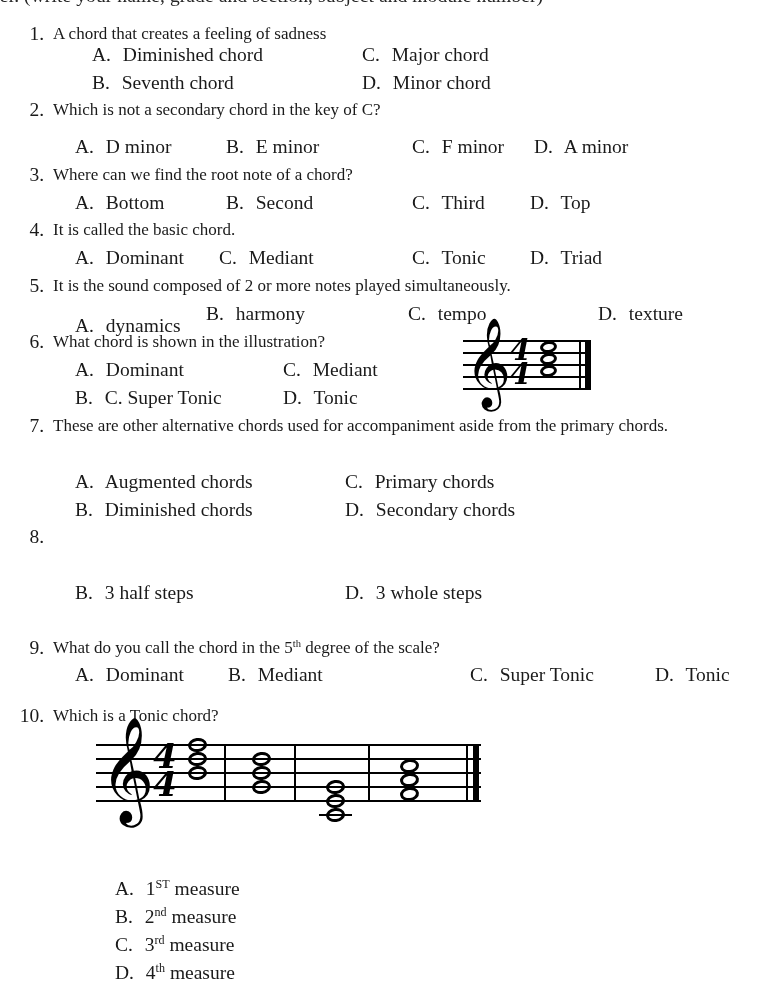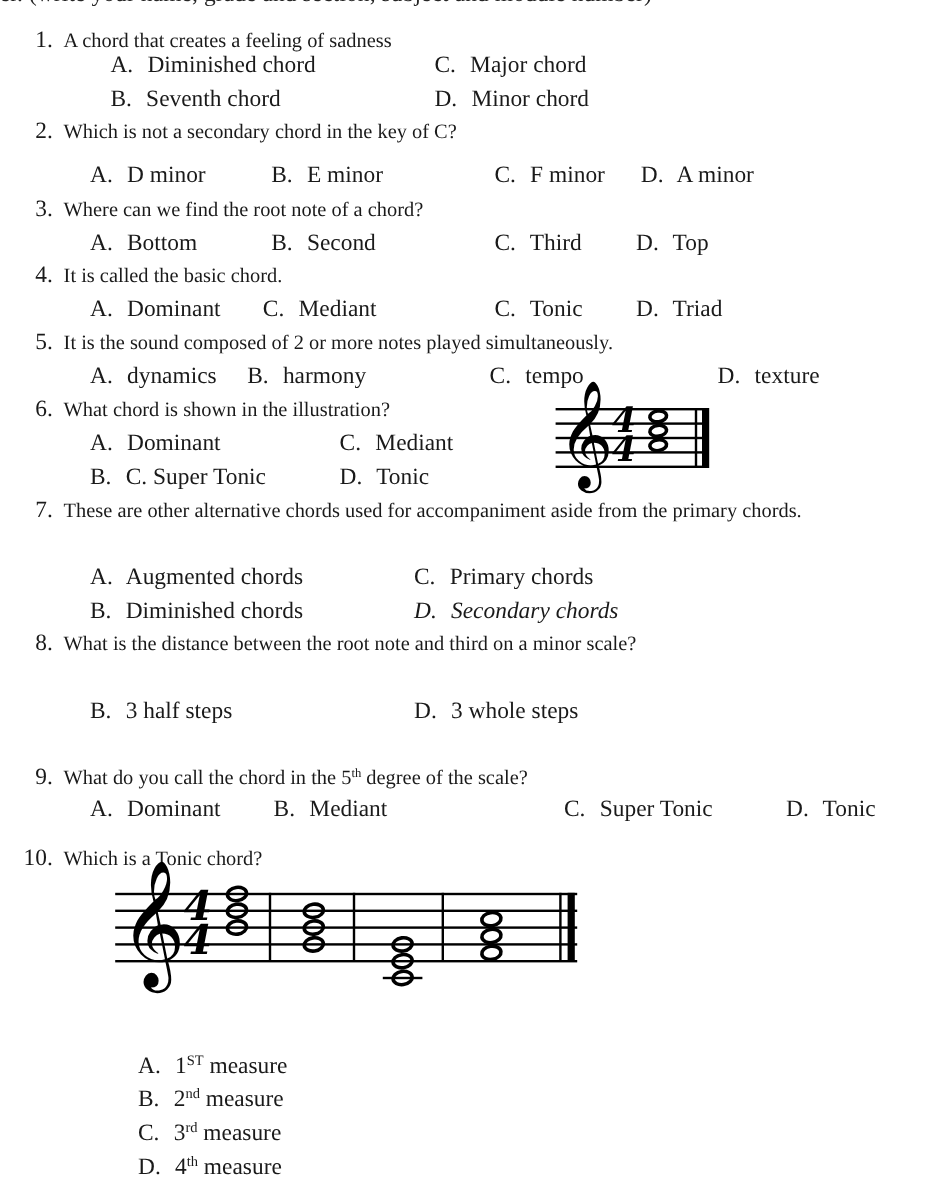--- a/index.html
+++ b/index.html
@@ -255,21 +255,21 @@
       <span class="lbl" style="margin-right: 7px;">D.</span>
       <span>Triad</span>
     </span>
   </div>
 
   <div class="qrow" style="position:absolute; left:0; top:272px; width:784px;">
     <span class="qnum">5.</span>
     <span class="qtext">It is the sound composed of 2 or more notes played simultaneously.</span>
   </div>
   <div class="optrow" style="position:absolute; left:0; top:300px; width:784px;">
-    <span class="opt" style="left:75px;">
+    <span class="opt" style="left:75px;margin-top:12px;">
       <span class="lbl" style="margin-right: 7px;">A.</span>
       <span>dynamics</span>
     </span>
     <span class="opt" style="left:206px;">
       <span class="lbl" style="margin-right: 7px;">B.</span>
       <span>harmony</span>
     </span>
     <span class="opt" style="left:408px;">
       <span class="lbl" style="margin-right: 7px;">C.</span>
       <span>tempo</span>
@@ -347,30 +347,29 @@
       <span class="opt" style="left:345px;">
         <span class="lbl" style="margin-right: 7px;">C.</span>
         <span>Primary chords</span>
       </span>
     </div>
     <div class="optrow">
       <span class="opt" style="left:75px;">
         <span class="lbl" style="margin-right: 7px;">B.</span>
         <span>Diminished chords</span>
       </span>
-      <span class="opt" style="left:345px;font-style:italic;">
+      <span class="opt" style="left:345px;">
         <span class="lbl" style="margin-right: 7px;">D.</span>
         <span>Secondary chords</span>
       </span>
     </div>
   </div>
 
   <div class="qrow" style="position:absolute; left:0; top:523px; width:784px;">
     <span class="qnum">8.</span>
-    <span class="qtext" style="margin-right:86px;">What is the distance between the root note and third on a minor scale?</span>
   </div>
   <div class="optgrid" style="position:absolute; left:0; top:579px; width:784px;">
     <div class="optrow">
       <span class="opt" style="left:75px;">
         <span class="lbl" style="margin-right: 7px;">B.</span>
         <span>3 half steps</span>
       </span>
       <span class="opt" style="left:345px;">
         <span class="lbl" style="margin-right: 7px;">D.</span>
         <span>3 whole steps</span>

